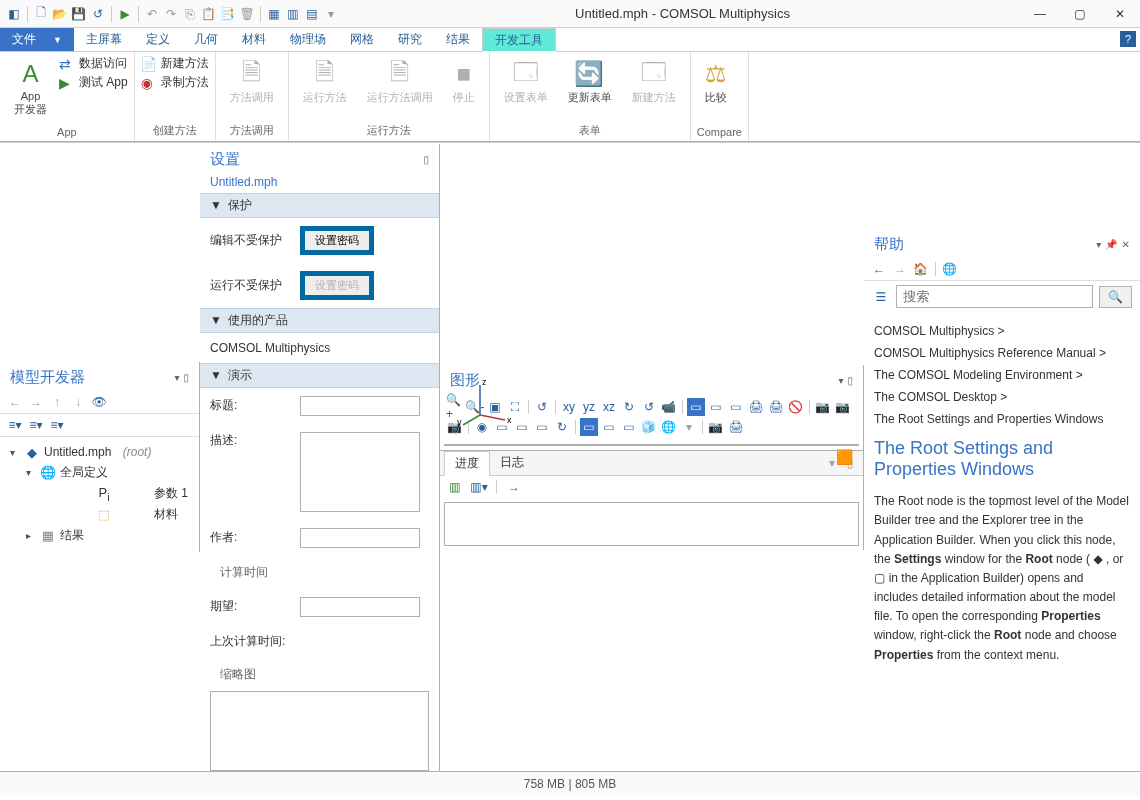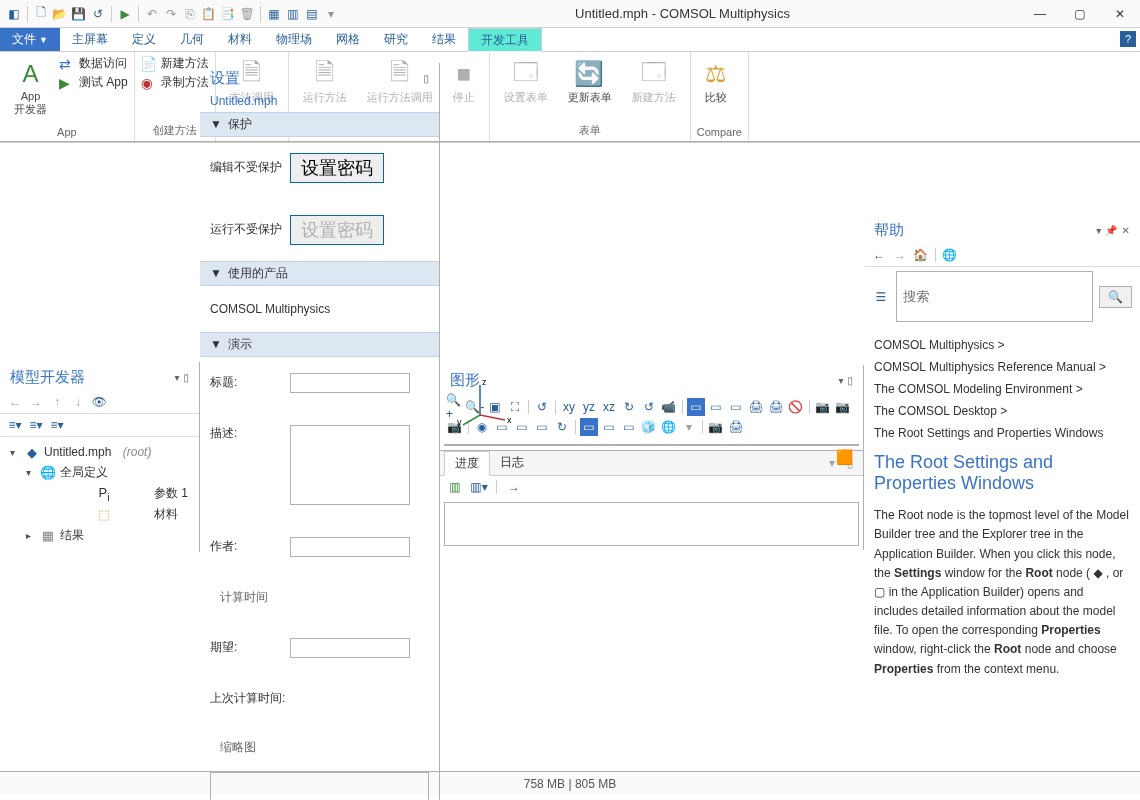--- a/index.html
+++ b/index.html
@@ -5,21 +5,21 @@
 * { box-sizing: border-box; margin: 0; padding: 0; }
 body { font-family: "Microsoft YaHei", "Segoe UI", sans-serif; font-size: 12px; color: #333; background: #fff; width: 1140px; height: 800px; overflow: hidden; }
 .titlebar { height: 28px; display: flex; align-items: center; border-bottom: 1px solid #d0d0d0; background: #fafafa; }
 .qat { display: flex; align-items: center; gap: 3px; padding: 0 6px; }
 .qat-icon { width: 16px; height: 16px; display: flex; align-items: center; justify-content: center; font-size: 12px; color: #2a6099; cursor: pointer; }
 .qat-sep { width: 1px; height: 16px; background: #ccc; margin: 0 2px; }
 .title-center { flex: 1; text-align: center; font-size: 13px; }
 .win-controls { display: flex; }
 .win-btn { width: 40px; height: 28px; display: flex; align-items: center; justify-content: center; font-size: 12px; cursor: pointer; }
 .ribbon-tabs { display: flex; height: 24px; border-bottom: 1px solid #ccc; position: relative; background: #fff; }
-.file-tab { background: #3973c7; color: #fff; padding: 3px 12px; display: flex; align-items: center; gap: 3px; font-size: 12px; }
+.file-tab { background: #3973c7; color: #fff; padding: 3px 12px; display: flex; align-items: center; gap: 17px; font-size: 12px; }
 .rtab { padding: 3px 12px; color: #2a6099; cursor: pointer; font-size: 12px; display: flex; align-items: center; }
 .rtab.active { border: 1px solid #ccc; border-bottom: 1px solid #fff; margin-bottom: -1px; background: #5eead4; }
 .help-q { margin-left: auto; width: 16px; height: 16px; background: #2a6099; color: #fff; text-align: center; font-size: 11px; line-height: 16px; margin-right: 4px; margin-top: 3px; }
 .ribbon-body { height: 90px; display: flex; border-bottom: 1px solid #b0b0b0; background: #fff; }
 .ribbon-group { border-right: 1px solid #ddd; display: flex; flex-direction: column; padding: 2px 6px; }
 .rg-content { flex: 1; display: flex; align-items: flex-start; gap: 4px; }
 .rg-label { text-align: center; font-size: 11px; color: #666; padding: 1px 0; }
 .big-btn { display: flex; flex-direction: column; align-items: center; justify-content: center; padding: 4px 8px; cursor: pointer; font-size: 11px; text-align: center; color: #4a4a4a; }
 .big-icon { font-size: 24px; height: 32px; display: flex; align-items: center; }
 .small-row { display: flex; align-items: center; gap: 4px; padding: 1px 0; font-size: 12px; cursor: pointer; }
@@ -32,45 +32,45 @@
 .ptoolbar { display: flex; align-items: center; gap: 3px; padding: 2px 6px; border-bottom: 1px solid #ddd; }
 .p-ico { width: 18px; height: 18px; display: flex; align-items: center; justify-content: center; font-size: 12px; color: #2a6099; cursor: pointer; }
 .p-ico.dim { color: #a0a0a0; }
 .tree { flex: 1; padding: 6px 4px; overflow: auto; font-size: 12px; }
 .trow { display: flex; align-items: center; gap: 4px; padding: 2px 0 2px 6px; cursor: pointer; }
 .trow .exp { width: 10px; font-size: 10px; color: #555; }
 .trow .tic { width: 16px; font-size: 13px; text-align: center; }
 .indent1 { padding-left: 22px; } .indent2 { padding-left: 40px; gap: 42px; }
 .settings-body { flex: 1; overflow: auto; font-size: 12px; }
 .section-bar { background: #dde7f2; display: flex; align-items: center; gap: 6px; padding: 3px 10px; font-size: 12px; color: #333; border-top: 1px solid #c2d2e6; border-bottom: 1px solid #c2d2e6; }
-.frow { display: flex; align-items: center; padding: 16px 10px; }
+.frow { display: flex; align-items: center; gap: 10px; padding: 8px 10px; }
 .frow label { width: 80px; }
 .frow input, .frow textarea { border: 1px solid #b0b0b0; padding: 2px 4px; font-size: 12px; }
 .frow input { width: 120px; }
 .frow textarea { width: 120px; height: 80px; resize: none; }
-.btn-small { border: 1px solid #0369a1; background: #eee; padding: 2px 10px; font-size: 18px; cursor: pointer; }
+.btn-small { border: 5px solid #0369a1; background: #eee; padding: 2px 10px; font-size: 11px; cursor: pointer; }
 .btn-small.disabled { color: #aaa; }
 .graphics-body { flex: 1; margin: 4px; border: 1px solid #b0b0b0; background: #eef5fb; position: relative; }
 .gfx-corner { position: absolute; top: 4px; right: 4px; font-size: 14px; }
 .gfx-axes { position: absolute; bottom: 10px; left: 10px; width: 60px; height: 60px; }
 .gfx-toolbar { display: flex; flex-wrap: wrap; gap: 2px; padding: 4px 6px; align-items: center; max-width: 420px; }
 .gsep { width: 1px; height: 14px; background: #ccc; margin: 0 2px; }
 .bottom-tabs { height: 100px; display: flex; flex-direction: column; border-top: 1px solid #b0b0b0; }
 .btabhead { display: flex; align-items: center; border-bottom: 1px solid #ccc; background: #f5f5f5; padding: 0 4px; }
 .btab { padding: 3px 10px; font-size: 12px; cursor: pointer; }
 .btab.active { background: #fff; border: 1px solid #ccc; border-bottom: 1px solid #fff; margin-bottom: -1px; }
 .help-body { flex: 1; overflow: auto; padding: 8px 10px; font-size: 12px; }
 .help-link { padding: 4px 0; color: #333; cursor: pointer; }
 .help-title { font-size: 18px; color: #3973c7; font-weight: 400; margin: 8px 0; }
 .help-text { line-height: 1.6; margin: 12px 0; }
 .help-text b { font-weight: bold; }
 .help-sub { font-size: 14px; color: #555; margin-top: 10px; }
 .help-nav { display: flex; justify-content: space-between; padding: 4px 0; color: #666; }
 .help-search-row { display: flex; align-items: center; gap: 6px; padding: 4px 8px; }
-.help-search-row input { flex: 1; border: 1px solid #b0b0b0; padding: 17px 6px; }
+.help-search-row input { flex: 1; border: 1px solid #b0b0b0; padding: 3px 6px; }
 .sbtn { border: 1px solid #b0b0b0; padding: 3px 8px; cursor: pointer; background: #f0f0f0; }
 .statusbar { height: 24px; border-top: 1px solid #b0b0b0; display: flex; align-items: center; justify-content: center; font-size: 12px; color: #555; background: #fafafa; }
 .subtitle { color: #3973c7; padding: 2px 10px 4px; font-size: 12px; }
 .sb-row { display:flex; gap:6px; padding:2px 6px; align-items:center; }
 .scroll-right { width: 18px; background: #f0f0f0; border-left: 1px solid #ddd; }
 </style>
 </head>
 <body>
 
 <div class="titlebar">

